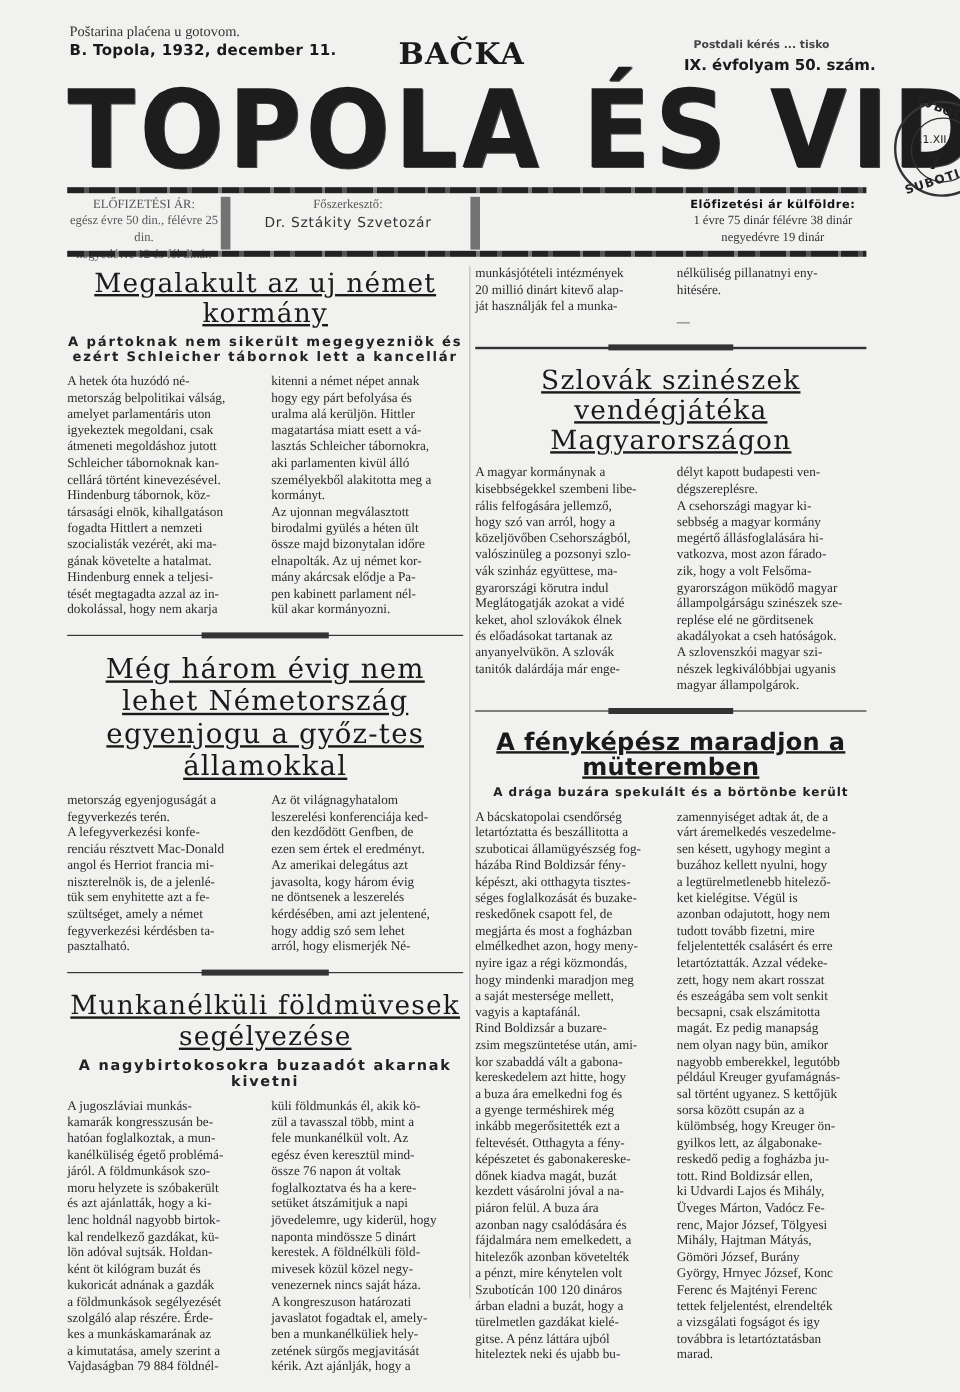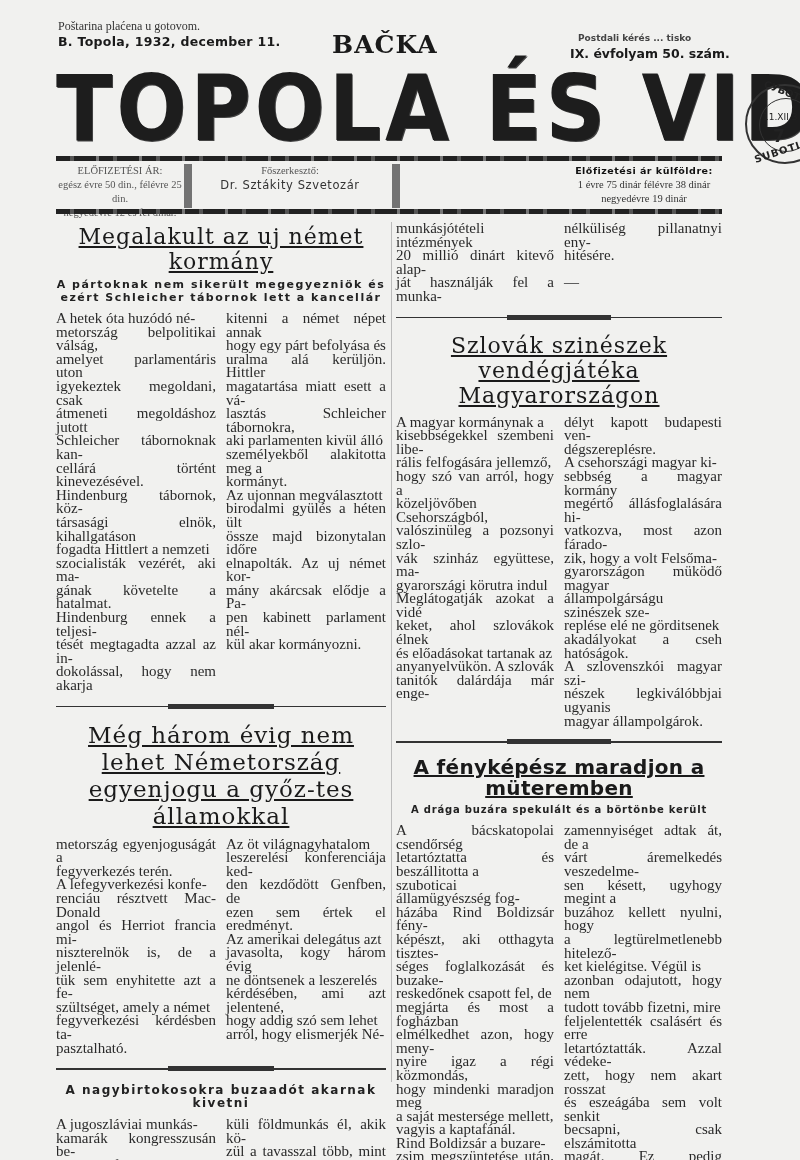--- a/index.html
+++ b/index.html
@@ -55,21 +55,21 @@
       font-family:"DejaVu Serif", serif; text-align:center; color:#1a1a1a;
       font-size:22px; line-height:25px; letter-spacing:1px;text-decoration:underline;
     }
     .headline.bold { font-family:"DejaVu Sans", sans-serif; font-weight:bold; font-size:20px; line-height:21px; letter-spacing:0.3px; }
     .subhead {
       font-family:"DejaVu Sans", sans-serif; font-weight:bold; text-align:center;
       font-size:11px; line-height:13px; letter-spacing:1.5px; color:#222; margin-top:4px;
     }
     .body-cols { display:flex; gap:10px; margin-top:8px; }
     .body-cols p {
-      flex:1; margin:0; font-size:15px; line-height:13.6px; text-align:justify; color:#2a2a2a;
+      flex:1; margin:0; font-size:11px; line-height:13.6px; text-align:justify; color:#2a2a2a;
       white-space:pre-line; hyphens:manual;
     }
     .divider { height:7px; position:relative; margin:10px 0 12px; }
     .divider::before { content:""; position:absolute; left:0; right:0; top:3px; height:1.5px; background:#333; }
     .divider::after { content:""; position:absolute; left:34%; width:32%; top:1px; height:5px; background:#333; }
   </style>
 </head>
 <body>
 
 <div class="abs meta-left">
@@ -170,20 +170,21 @@
 Az amerikai delegátus azt
 javasolta, kogy három évig
 ne döntsenek a leszerelés
 kérdésében, ami azt jelentené,
 hogy addig szó sem lehet
 arról, hogy elismerjék Né-</p>
     </div>
   </article>
   <div class="divider"></div>
   <article>
+    <div class="headline" style="font-size:22px;line-height:26px;">Munkanélküli földmüvesek segélyezése</div>
     <div class="subhead" style="font-size:12px;">A nagybirtokosokra buzaadót akarnak kivetni</div>
     <div class="body-cols">
       <p>  A jugoszláviai munkás-
 kamarák kongresszusán be-
 hatóan foglalkoztak, a mun-
 kanélküliség égető problémá-
 járól. A földmunkások szo-
 moru helyzete is szóbakerült
 és azt ajánlatták, hogy a ki-
 lenc holdnál nagyobb birtok-

